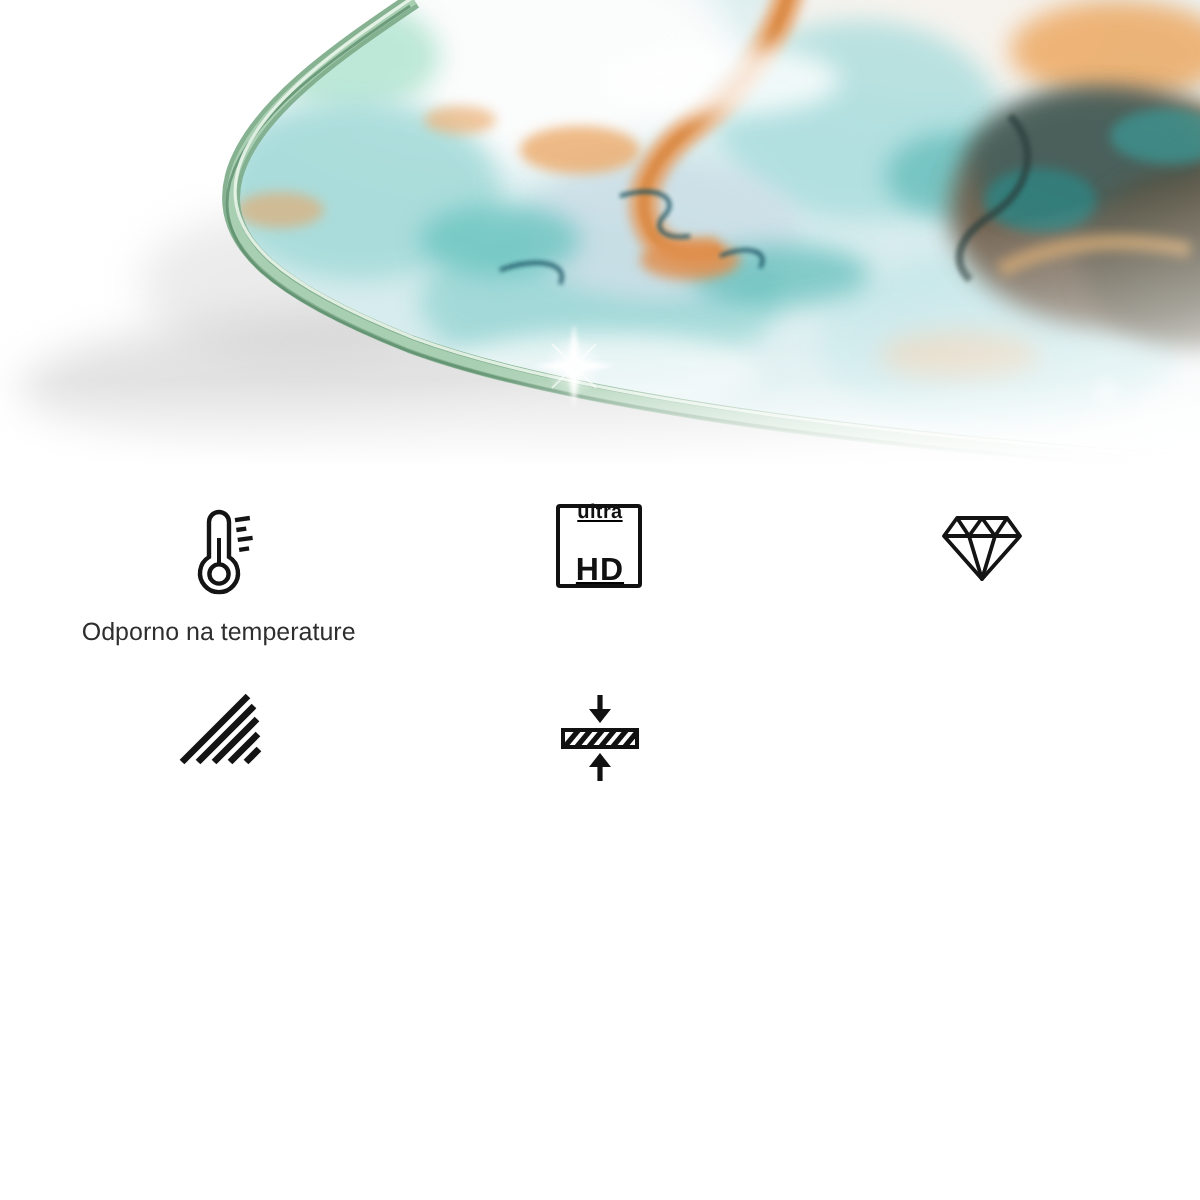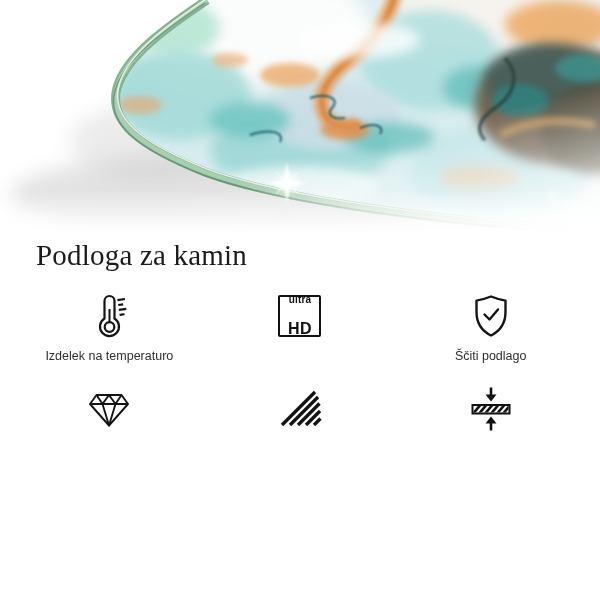--- a/index.html
+++ b/index.html
@@ -29,21 +29,21 @@
     max-width:534px;
   }
   .features{
     display:grid;
     grid-template-columns:repeat(3,1fr);
     row-gap:22px;
     margin:20px -22px 0 -22px;
     text-align:center;
   }
   .feature{display:flex;flex-direction:column;align-items:center;}
-  .ficon{height:48px;display:flex;align-items:center;justify-content:center;}
+  .ficon{height:48px;display:flex;justify-content:center;text-decoration:underline;}
   .flabel{margin-top:9px;font-size:12.5px;color:#2e2e2e;}
   .uhd{
     width:39px;height:38px;border:2.5px solid #111;border-radius:2px;
     display:flex;flex-direction:column;align-items:center;justify-content:center;
     line-height:1;color:#111;background:#fff;
   }
   .uhd .u{font-size:10px;font-weight:600;letter-spacing:.2px;}
   .uhd .h{font-size:16px;font-weight:800;letter-spacing:.5px;margin-top:16px;}
   .icon-svg{stroke:#141414;fill:none;}
 </style>
@@ -145,61 +145,51 @@
       <circle cx="287" cy="183" r="15" fill="url(#glow)" opacity="0.9"></circle>
       <path d="M287,162 L290,180 L308,183 L290,186 L287,204 L284,186 L266,183 L284,180 Z" fill="#ffffff" opacity="0.95" filter="url(#b1)"></path>
       <path d="M276,172 L298,194 M298,172 L276,194" stroke="#ffffff" stroke-width="1" opacity="0.6"></path>
       <circle cx="553" cy="196" r="10" fill="url(#glow)" opacity="0.5"></circle>
     </g>
   </svg>
 </div>
 
 <div class="content">
   <h1>
-    <span>Podloga za kamin</span>
   </h1>
 
 
   <div class="features">
 
     <div class="feature">
       <div class="ficon">
         <svg class="icon-svg" width="44" height="48" viewBox="0 0 44 48">
           <path d="M17.5,9 a5,5 0 0 1 10,0 v17.5 a9.5,9.5 0 1 1 -10,0 z" stroke-width="2.2"></path>
           <circle cx="22.5" cy="35" r="4.8" stroke-width="2.2"></circle>
           <line x1="22.5" y1="17" x2="22.5" y2="30.5" stroke-width="2"></line>
           <g stroke-width="2.2" transform="rotate(-8 35 15)">
             <line x1="31.5" y1="7.5" x2="39" y2="7.5"></line>
             <line x1="31.5" y1="12.5" x2="36.5" y2="12.5"></line>
             <line x1="31.5" y1="17.5" x2="39" y2="17.5"></line>
             <line x1="31.5" y1="22.5" x2="36.5" y2="22.5"></line>
           </g>
         </svg>
       </div>
-      <div class="flabel">Izdelek na temperaturo</div>
+      <div class="flabel">Odporno na temperature</div>
     </div>
 
     <div class="feature">
       <div class="ficon">
         <div class="uhd">
           <span class="u">ultra</span>
           <span class="h">HD</span>
         </div>
       </div>
     </div>
 
-    <div class="feature">
-      <div class="ficon">
-        <svg class="icon-svg" width="44" height="46" viewBox="0 0 44 46">
-          <path d="M22,3.5 C27,5.5 31.5,6.8 36.5,7.6 L36.5,19 C36.5,30.5 31,38 22,42.5 C13,38 7.5,30.5 7.5,19 L7.5,7.6 C12.5,6.8 17,5.5 22,3.5 Z" stroke-width="2.4" stroke-linejoin="round"></path>
-          <path d="M15.5,21.5 L20.5,26.5 L29,16.5" stroke-width="2.4" stroke-linecap="round" stroke-linejoin="round"></path>
-        </svg>
-      </div>
-      <div class="flabel">Ščiti podlago</div>
-    </div>
 
     <div class="feature">
       <div class="ficon">
         <svg class="icon-svg" width="46" height="42" viewBox="0 0 46 42">
           <g stroke-width="1.9" stroke-linejoin="round">
             <path d="M10.5,7 L35.5,7 L42,16 L23,37.5 L4,16 Z"></path>
             <line x1="4" y1="16" x2="42" y2="16"></line>
             <path d="M10.5,7 L16.5,16 L23,7 L29.5,16 L35.5,7"></path>
             <path d="M16.5,16 L23,37.5 L29.5,16"></path>
           </g>

